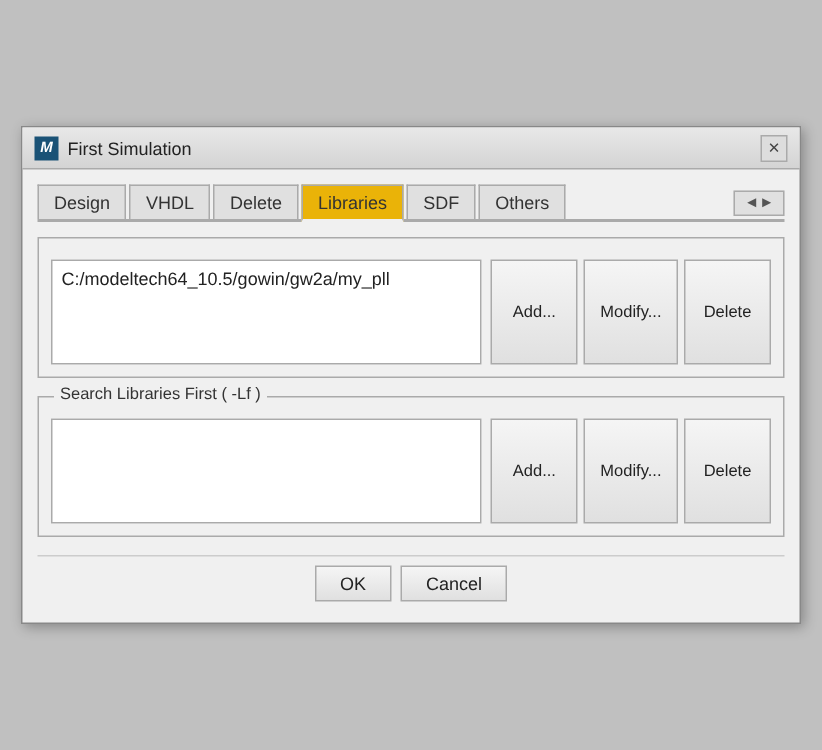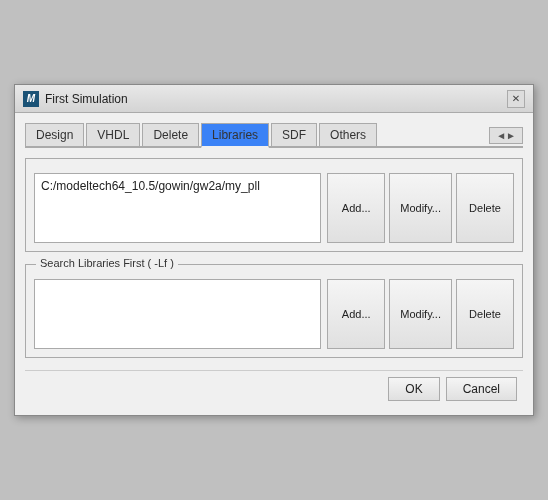--- a/index.html
+++ b/index.html
@@ -97,21 +97,21 @@
       border-bottom: none;
       margin-right: 2px;
       cursor: pointer;
       font-size: 12px;
       color: #333;
       position: relative;
       bottom: -1px;
     }
 
     .tab.active {
-      background: #3b82f6;
+      background: #eab308;
       border-bottom: 2px solid #f0f0f0;
       z-index: 1;
       font-weight: normal;
       bottom: -2px;
     }
 
     .tab-nav-btn {
       padding: 2px 6px;
       background: #e0e0e0;
       border: 1px solid #aaa;
@@ -172,21 +172,21 @@
       border: 1px solid #aaa;
       cursor: pointer;
       font-size: 11px;
       color: #222;
       min-width: 58px;
       text-align: center;
     }
 
     .bottom-bar {
       display: flex;
-      justify-content: flex-end;
+      justify-content: center;
       gap: 6px;
       padding: 6px 6px 4px 6px;
       border-top: 1px solid #ccc;
       margin-top: 4px;
     }
 
     .btn-ok {
       padding: 4px 16px;
       background: linear-gradient(to bottom, #f5f5f5, #e0e0e0);
       border: 1px solid #aaa;

